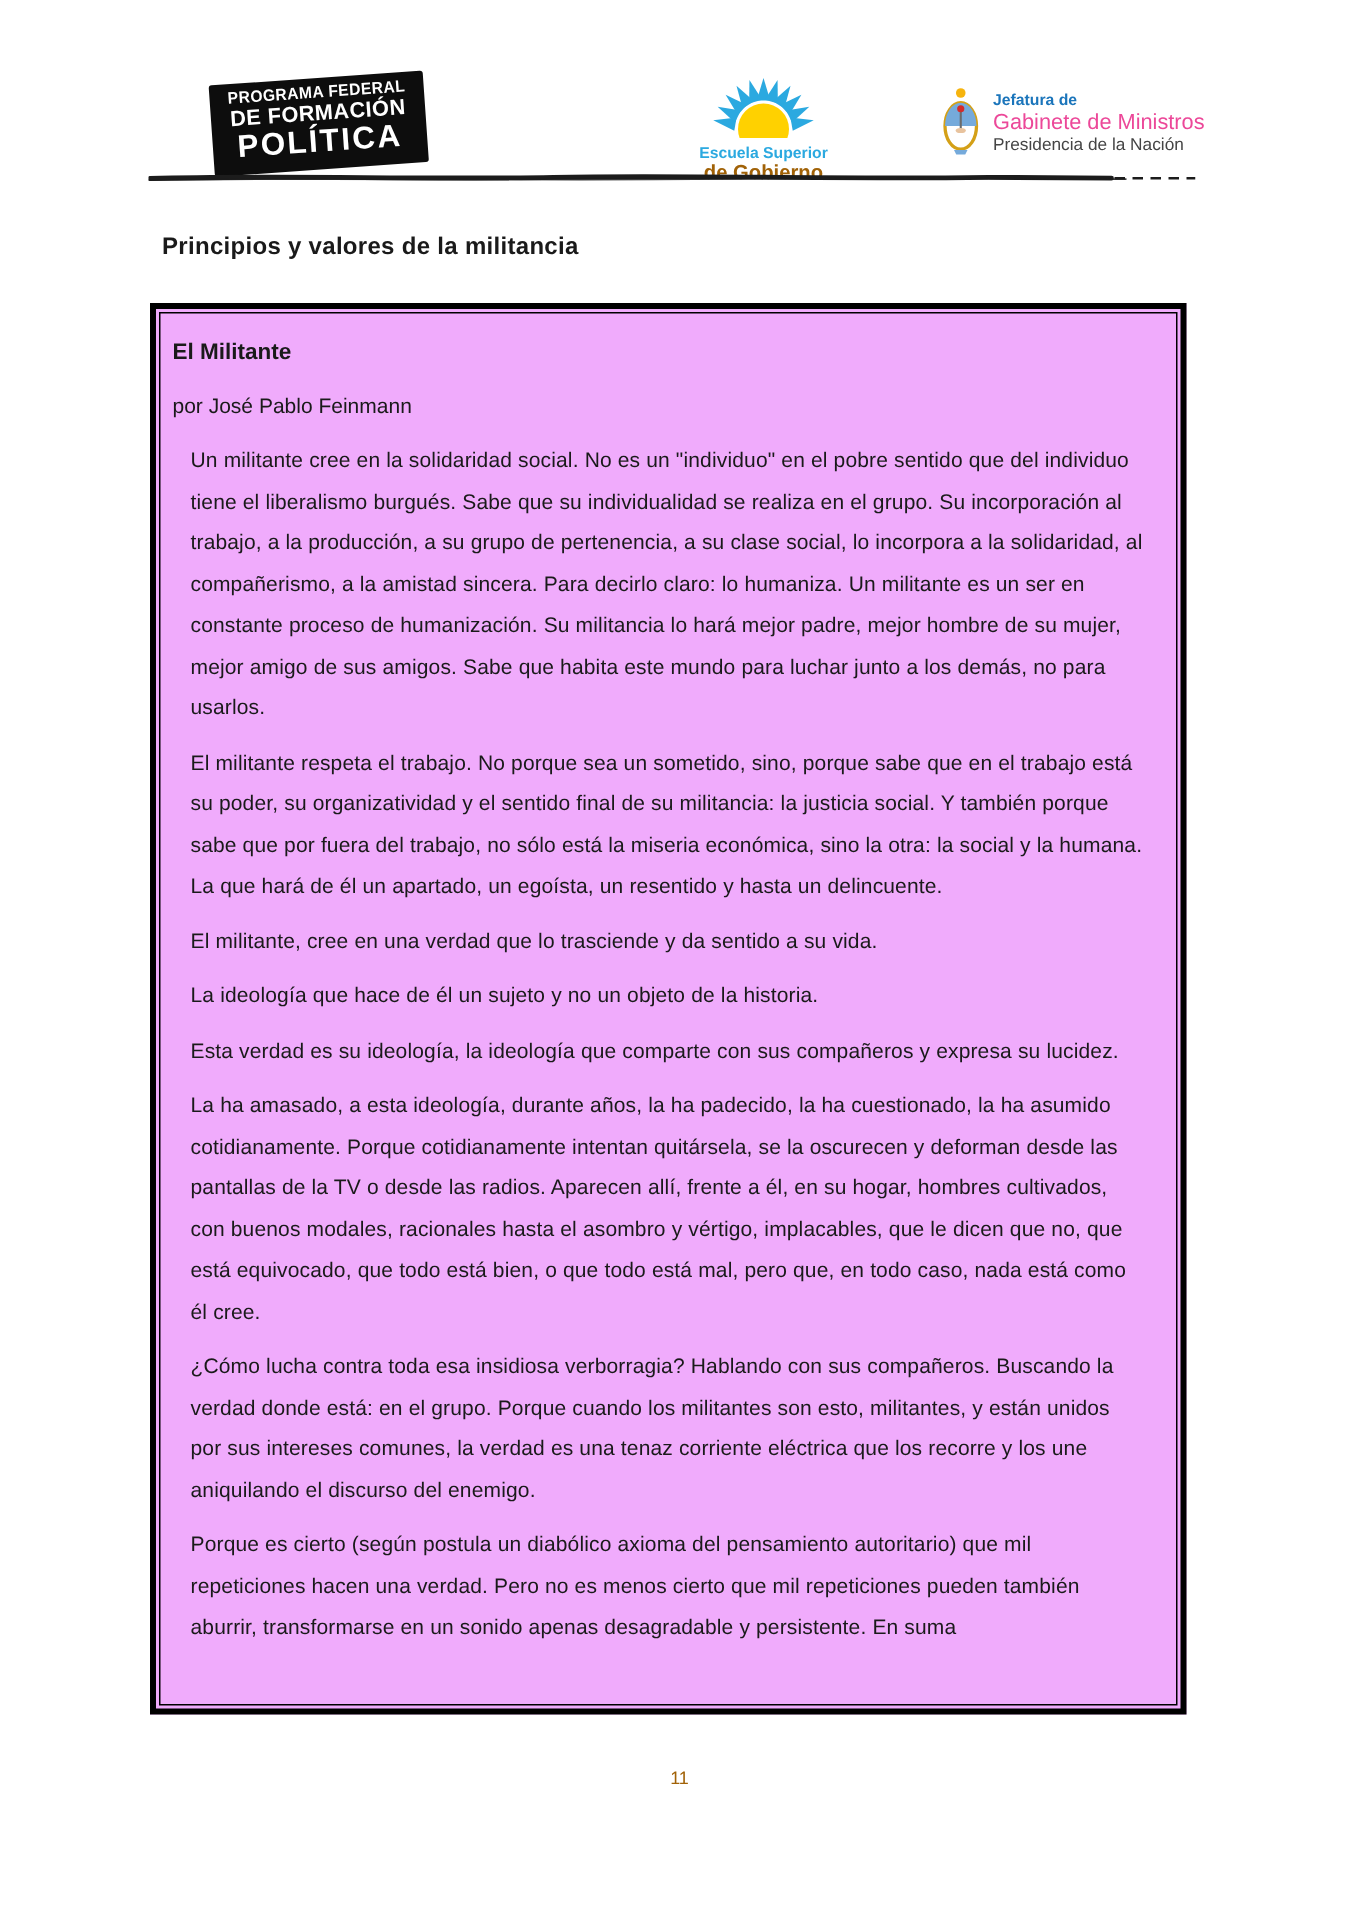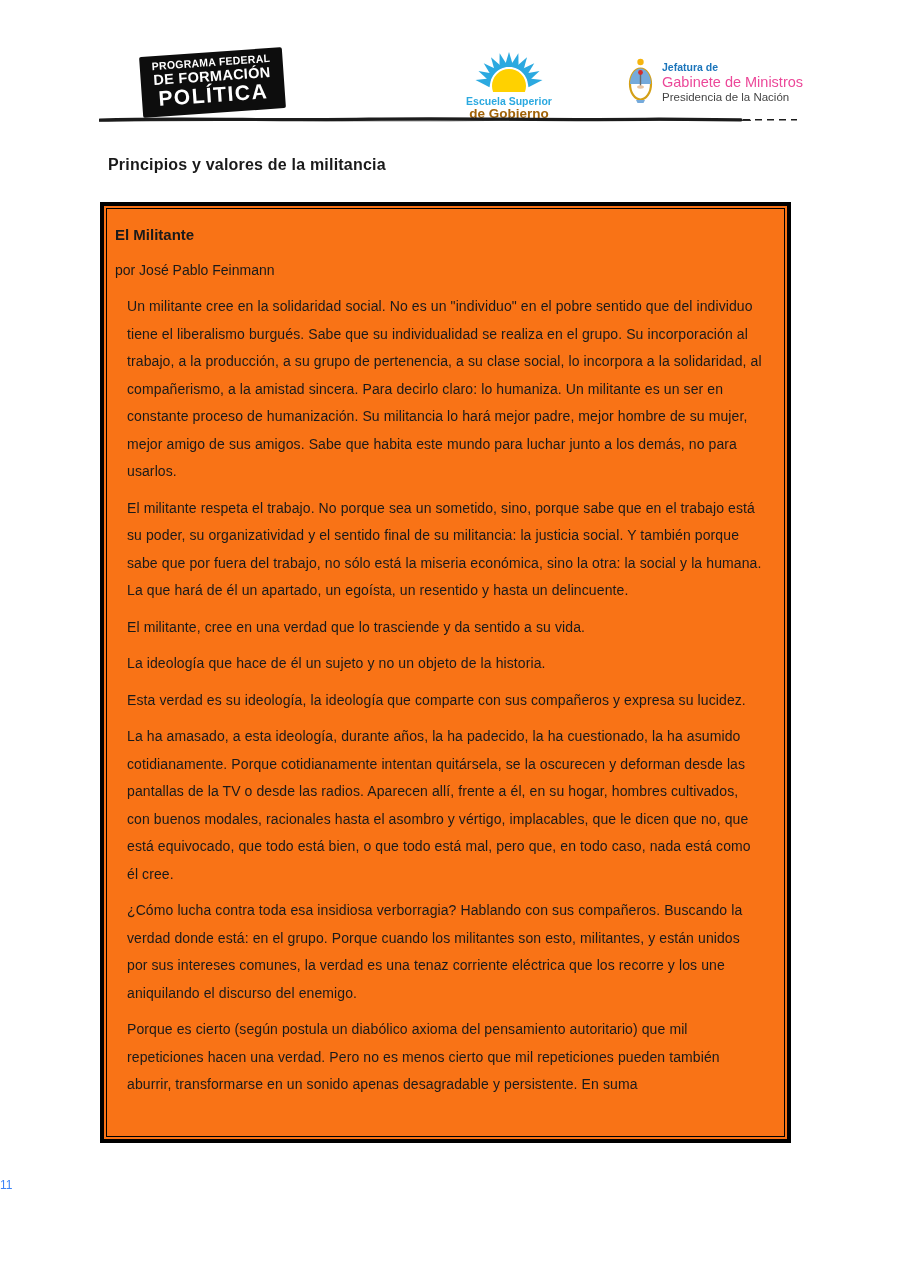--- a/index.html
+++ b/index.html
@@ -48,21 +48,21 @@
   
   .section-title {
     position:absolute; left:108px; top:156px;
     font-size:16px; font-weight:bold; letter-spacing:.2px;
   }
 
   .text-box {
     position:absolute; left:100px; top:202px;
     width:679px; height:929px;
     border:4px solid #000;
-    background:#f97316;
+    background:#f0abfc;
     padding:2px;
   }
   .text-box-inner {
     box-sizing:border-box;
     height:100%;
     border:1px solid #000;
     padding:6px 8px 2px 8px;
     overflow:hidden;
   }
   .article-title {
@@ -70,21 +70,21 @@
     margin:6px 0 0; line-height:27px;
   }
   .article-byline { font-size:14px; margin:9px 0 0; line-height:27px; }
   .text-box-inner p.body-par {
     font-size:14px; line-height:27.5px;
     margin:9px 12px 0; letter-spacing:.1px;
   }
 
   .page-number {
     position:absolute; left:0; right:0; top:1178px;
-    font-size:12px; color:#3b82f6;
+    text-align:center; font-size:12px; color:#a16207;
   }
 </style>
 </head>
 <body>
 
 <div class="page">
 
   <div class="logo-programa">
     <div class="l1">PROGRAMA FEDERAL</div>
     <div class="l2">DE FORMACIÓN</div>

